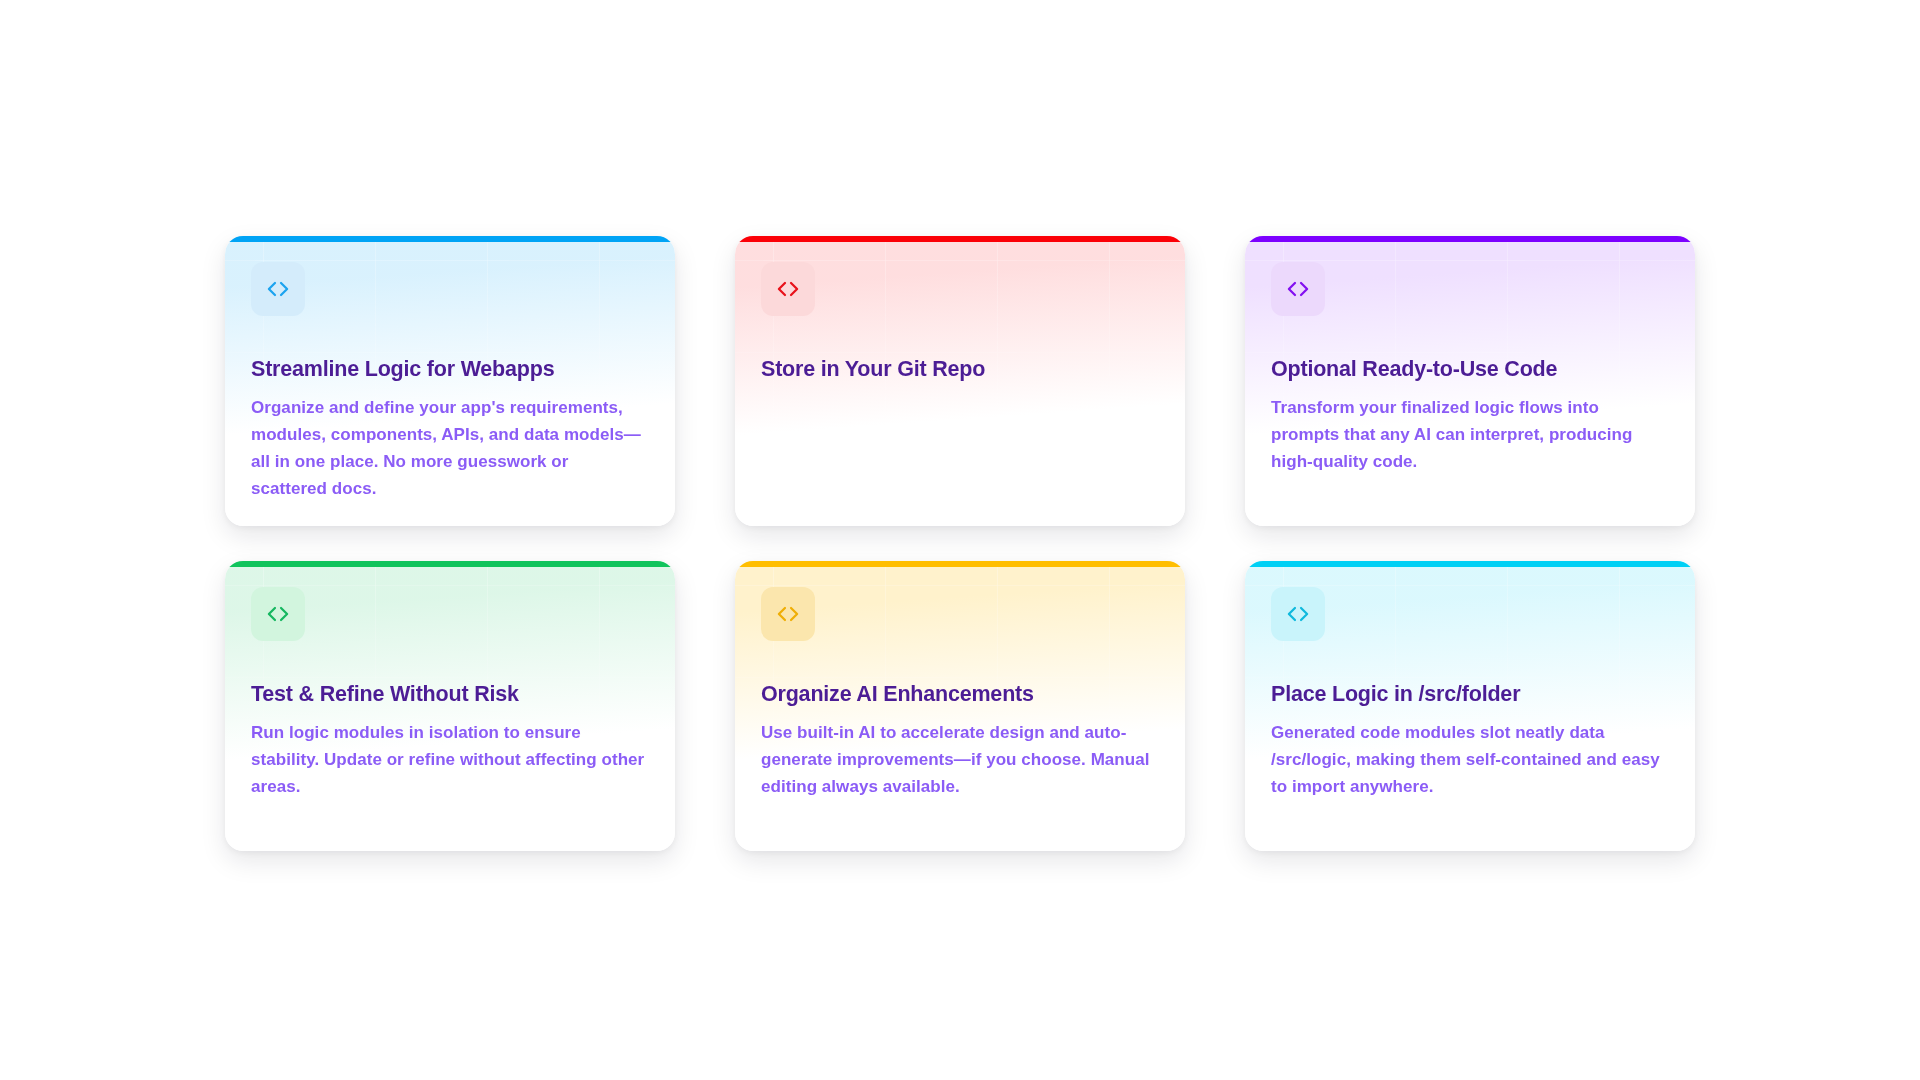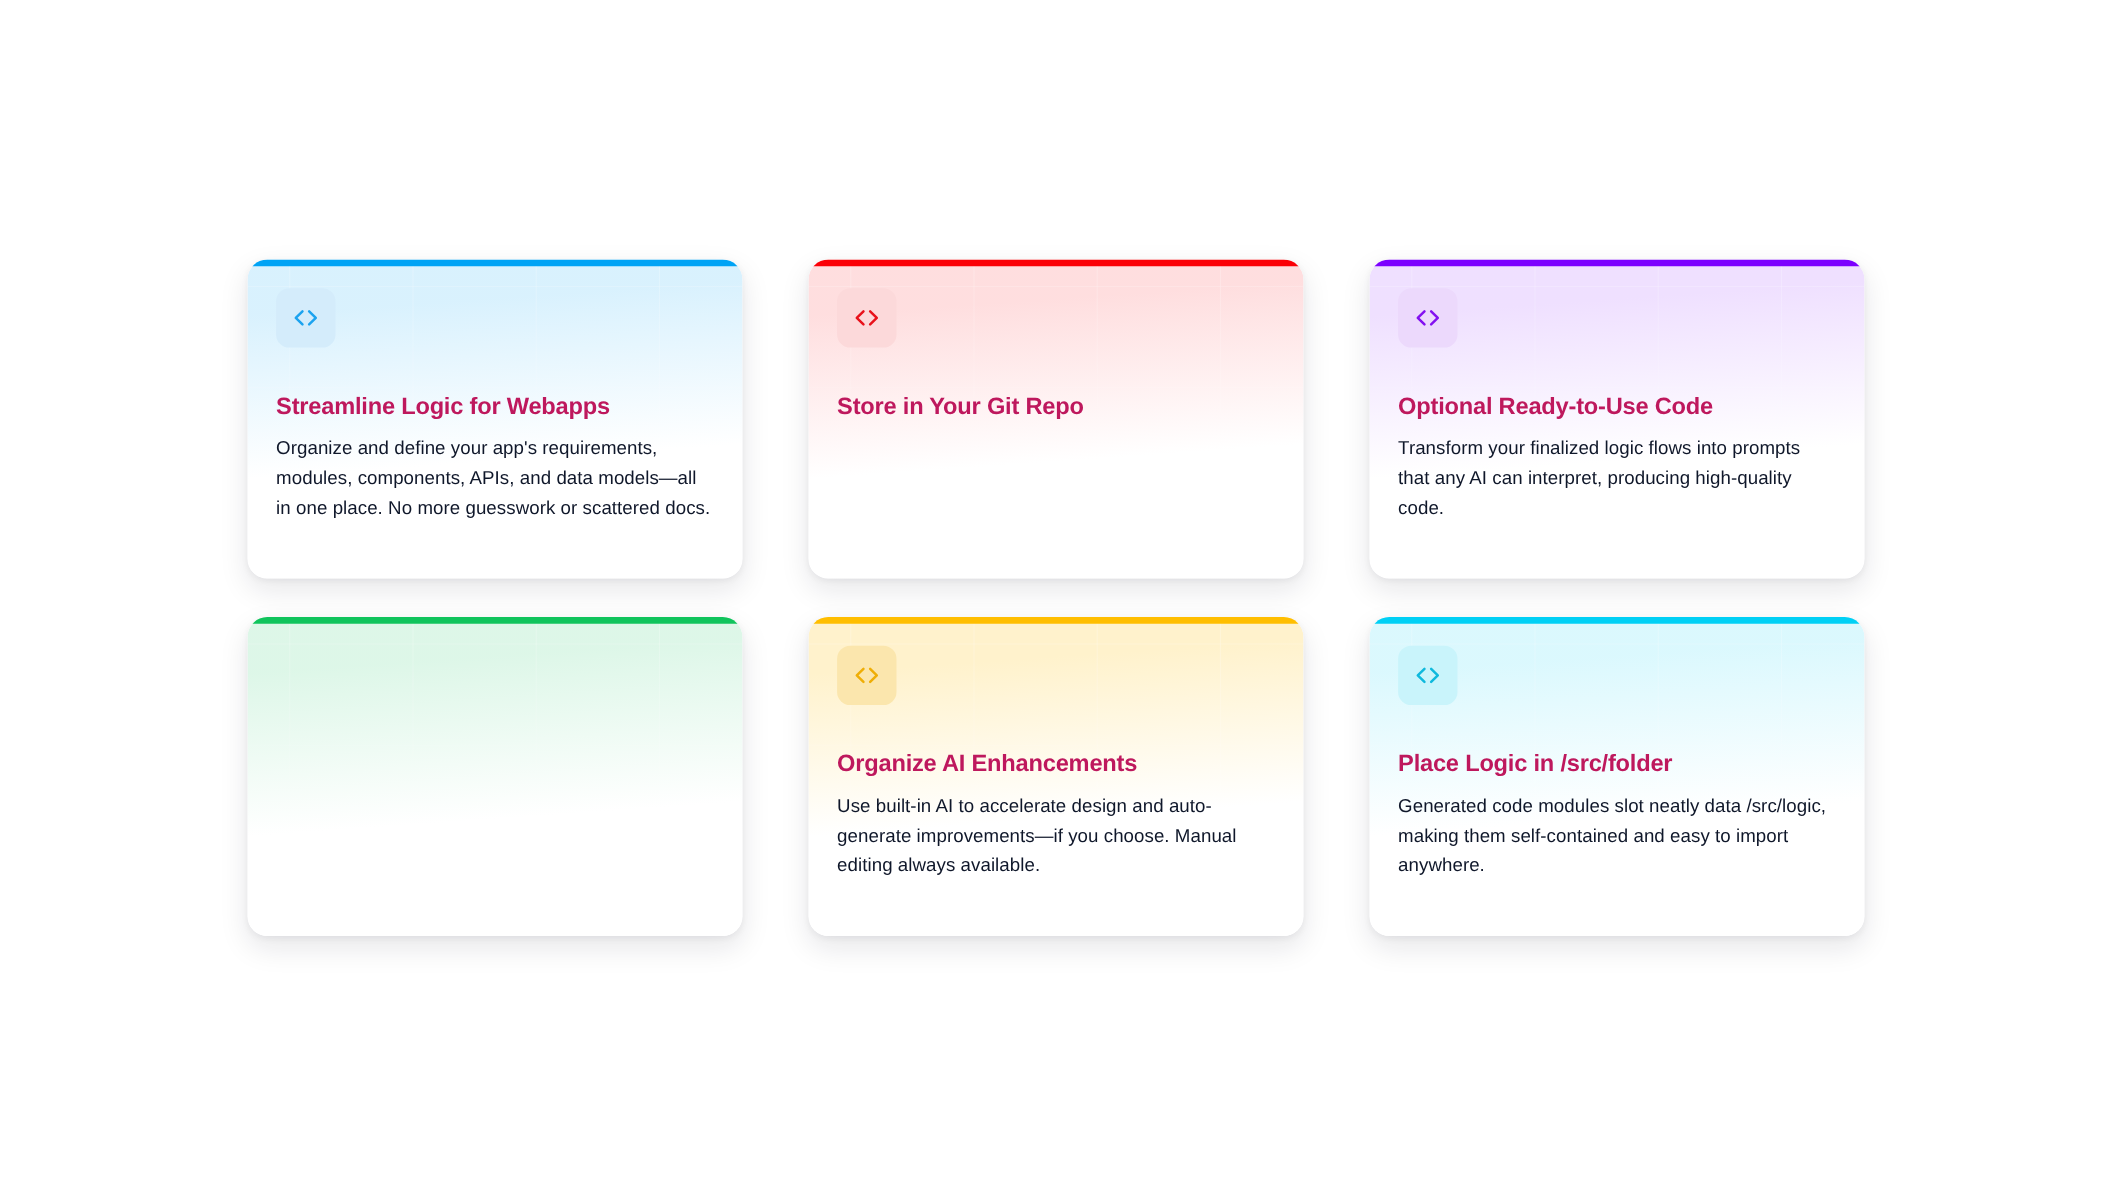--- a/index.html
+++ b/index.html
@@ -103,32 +103,33 @@
   .icon-badge svg {
     display: block;
     width: 26px;
     height: 26px;
   }
 
   .card-title {
     font-size: 21.5px;
     font-weight: 700;
     line-height: 1.25;
-    color: #be185d;
+    color: #4c1d95;
     letter-spacing: -0.2px;
     margin: 0 0 13px 0;
   }
 
   .card-desc {
     font-size: 17px;
     line-height: 1.58;
-    color: #0f172a;
+    color: #8b5cf6;
     margin: 0;
     max-width: 400px;
     letter-spacing: 0.05px;
+    font-weight: bold;
   }
 </style>
 </head>
 <body>
 
 <section id="feature-section">
   <div id="card-grid">
       <article class="feature-card">
         <div class="card-wash" style="background: linear-gradient(176deg, rgba(0, 163, 245, 0.15) 0%, rgba(0, 163, 245, 0.15) 16%, rgba(255, 255, 255, 0.55) 62%, rgb(255, 255, 255) 88%);"></div>
         <div class="card-gridlines"></div>
@@ -167,20 +168,29 @@
             </svg>
           </div>
           <h3 class="card-title">Optional Ready-to-Use Code</h3>
           <p class="card-desc">Transform your finalized logic flows into prompts that any AI can interpret, producing high-quality code.</p>
         </div>
       </article>
       <article class="feature-card">
         <div class="card-wash" style="background: linear-gradient(176deg, rgba(16, 196, 92, 0.14) 0%, rgba(16, 196, 92, 0.14) 16%, rgba(255, 255, 255, 0.55) 62%, rgb(255, 255, 255) 88%);"></div>
         <div class="card-gridlines"></div>
         <div class="card-accent" style="background: rgb(16, 196, 92);"></div>
+        <div class="card-content">
+          <div class="icon-badge" style="background: rgb(210, 245, 222);">
+            <svg viewBox="0 0 24 24" fill="none">
+              <path d="M9.2 6.5 3.6 12l5.6 5.5M14.8 6.5 20.4 12l-5.6 5.5" stroke="#16b760" stroke-width="2.1" stroke-linecap="round" stroke-linejoin="round"></path>
+            </svg>
+          </div>
+          <h3 class="card-title">Test &amp; Refine Without Risk</h3>
+          <p class="card-desc">Run logic modules in isolation to ensure stability. Update or refine without affecting other areas.</p>
+        </div>
       </article>
       <article class="feature-card">
         <div class="card-wash" style="background: linear-gradient(176deg, rgba(255, 190, 0, 0.2) 0%, rgba(255, 190, 0, 0.2) 16%, rgba(255, 255, 255, 0.55) 62%, rgb(255, 255, 255) 88%);"></div>
         <div class="card-gridlines"></div>
         <div class="card-accent" style="background: rgb(255, 190, 0);"></div>
         <div class="card-content">
           <div class="icon-badge" style="background: rgb(251, 230, 173);">
             <svg viewBox="0 0 24 24" fill="none">
               <path d="M9.2 6.5 3.6 12l5.6 5.5M14.8 6.5 20.4 12l-5.6 5.5" stroke="#efae06" stroke-width="2.1" stroke-linecap="round" stroke-linejoin="round"></path>
             </svg>

